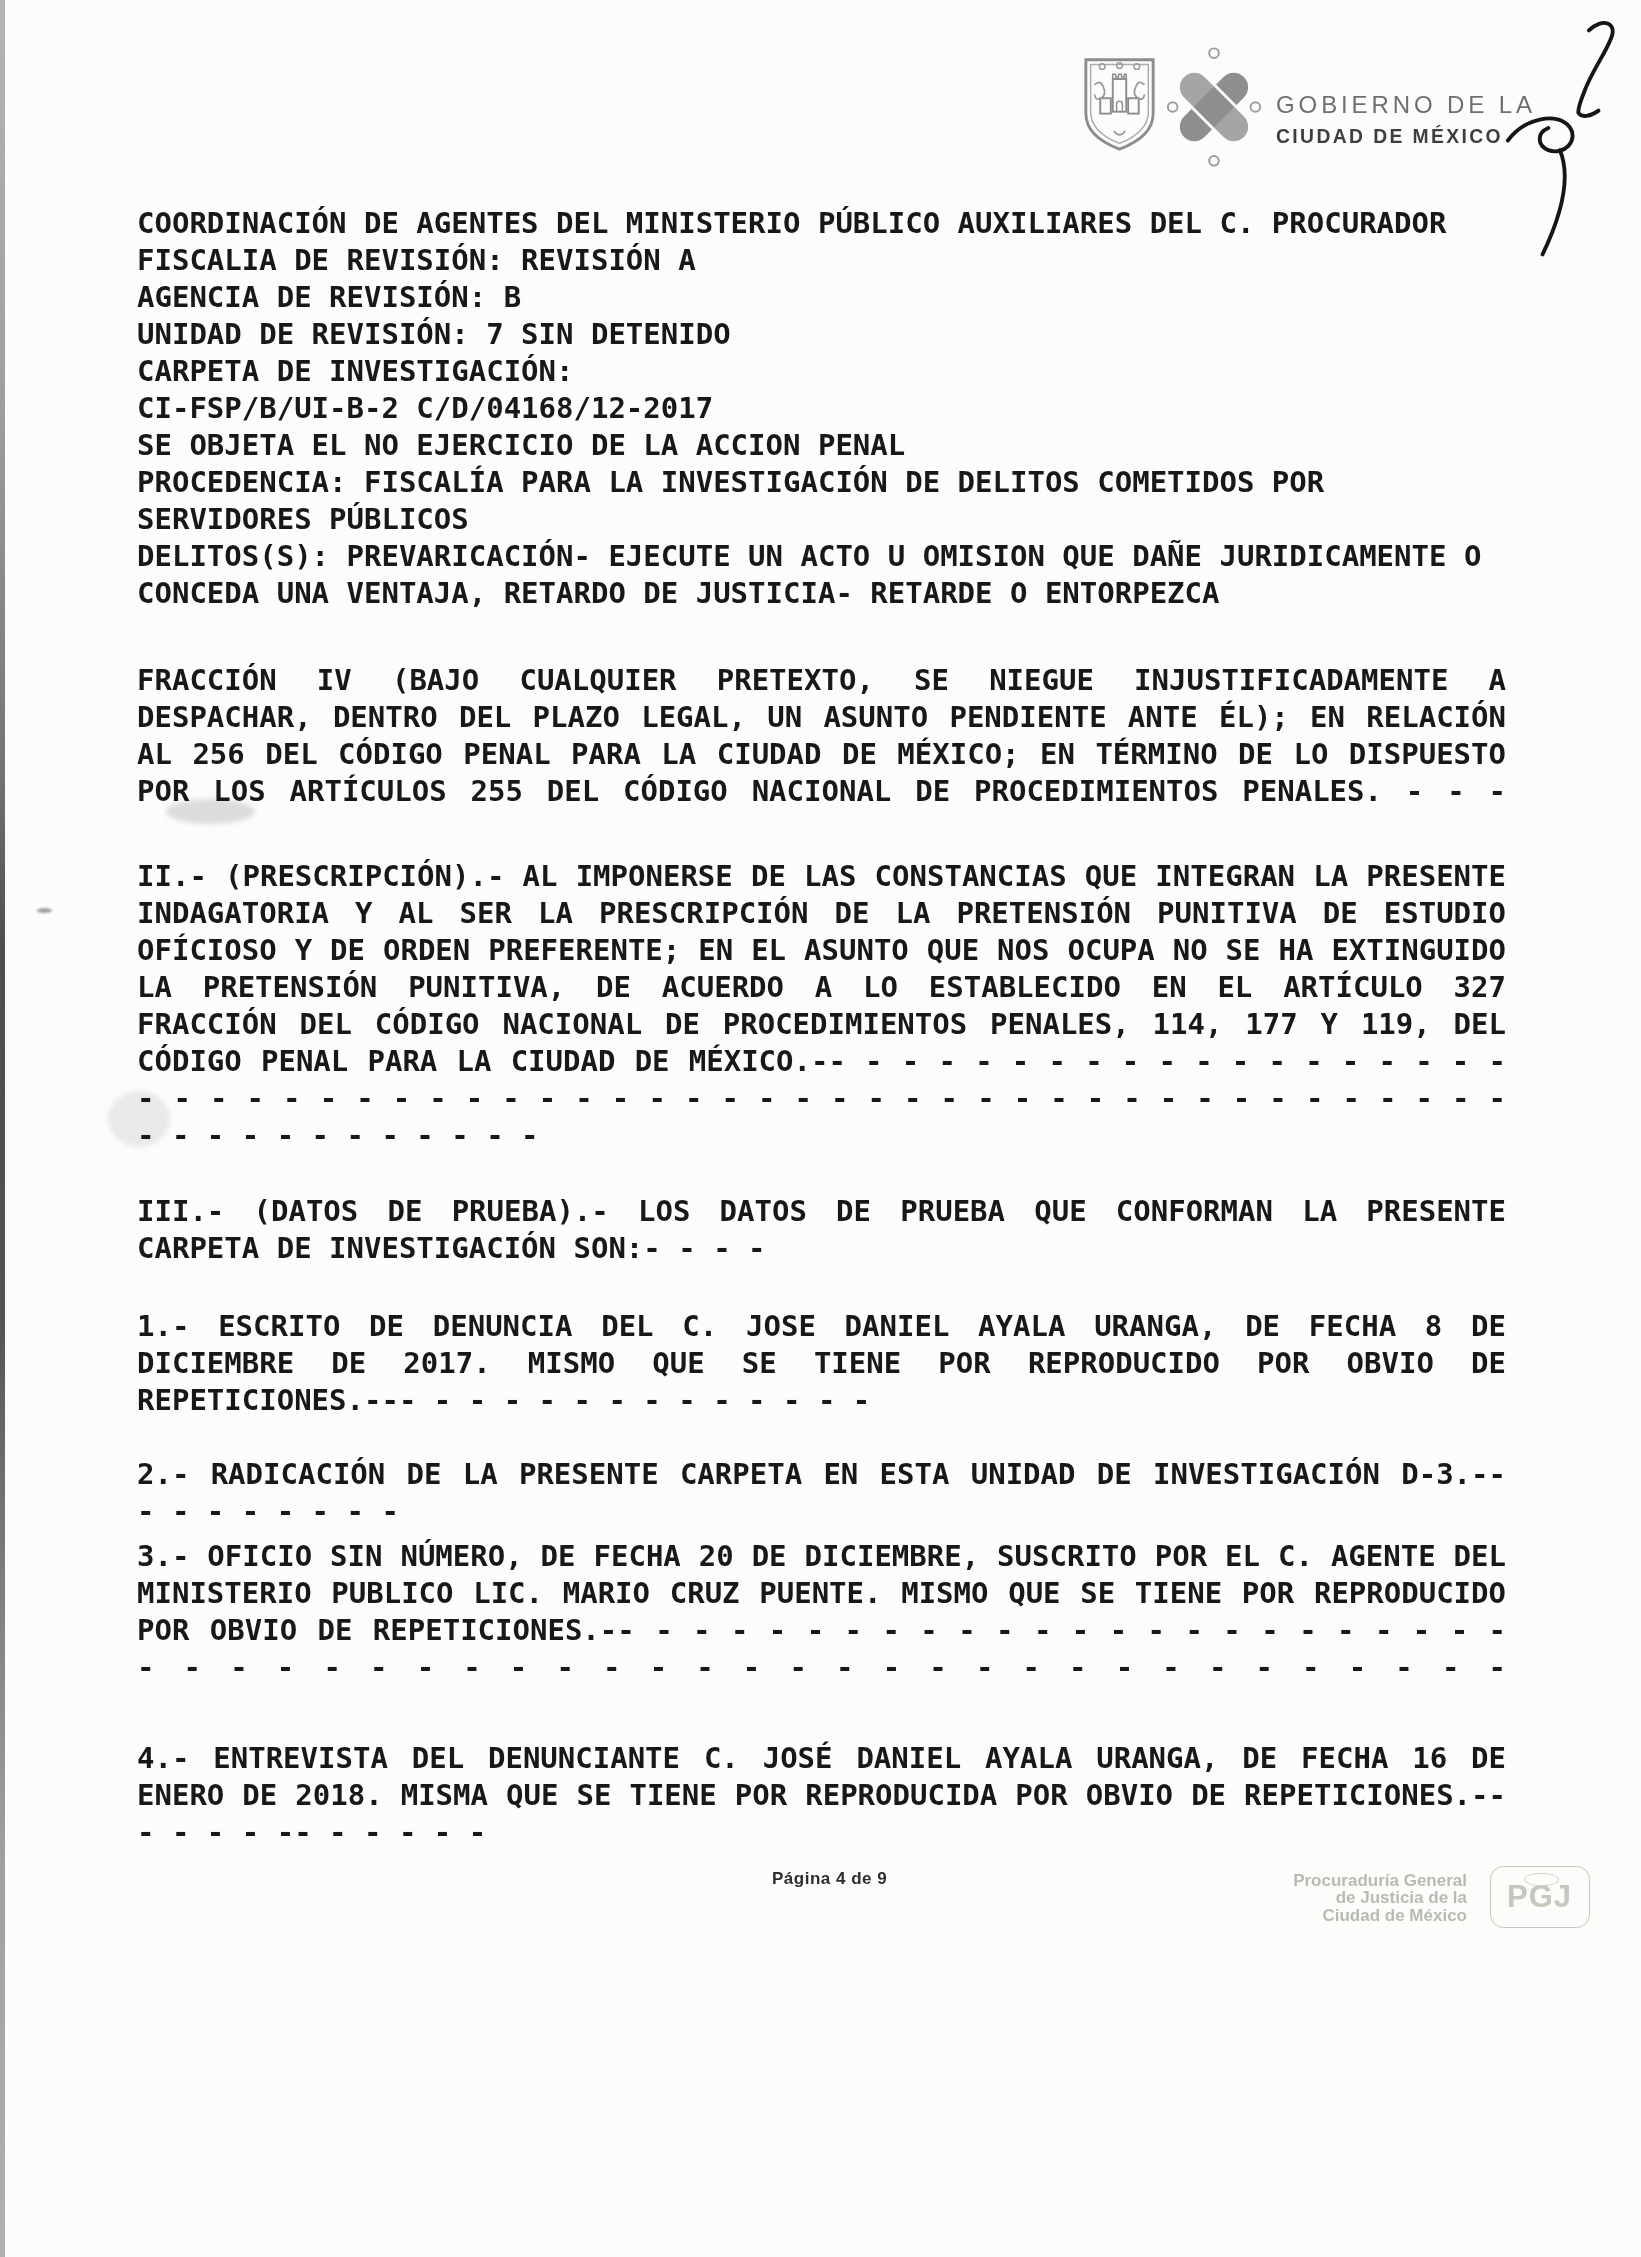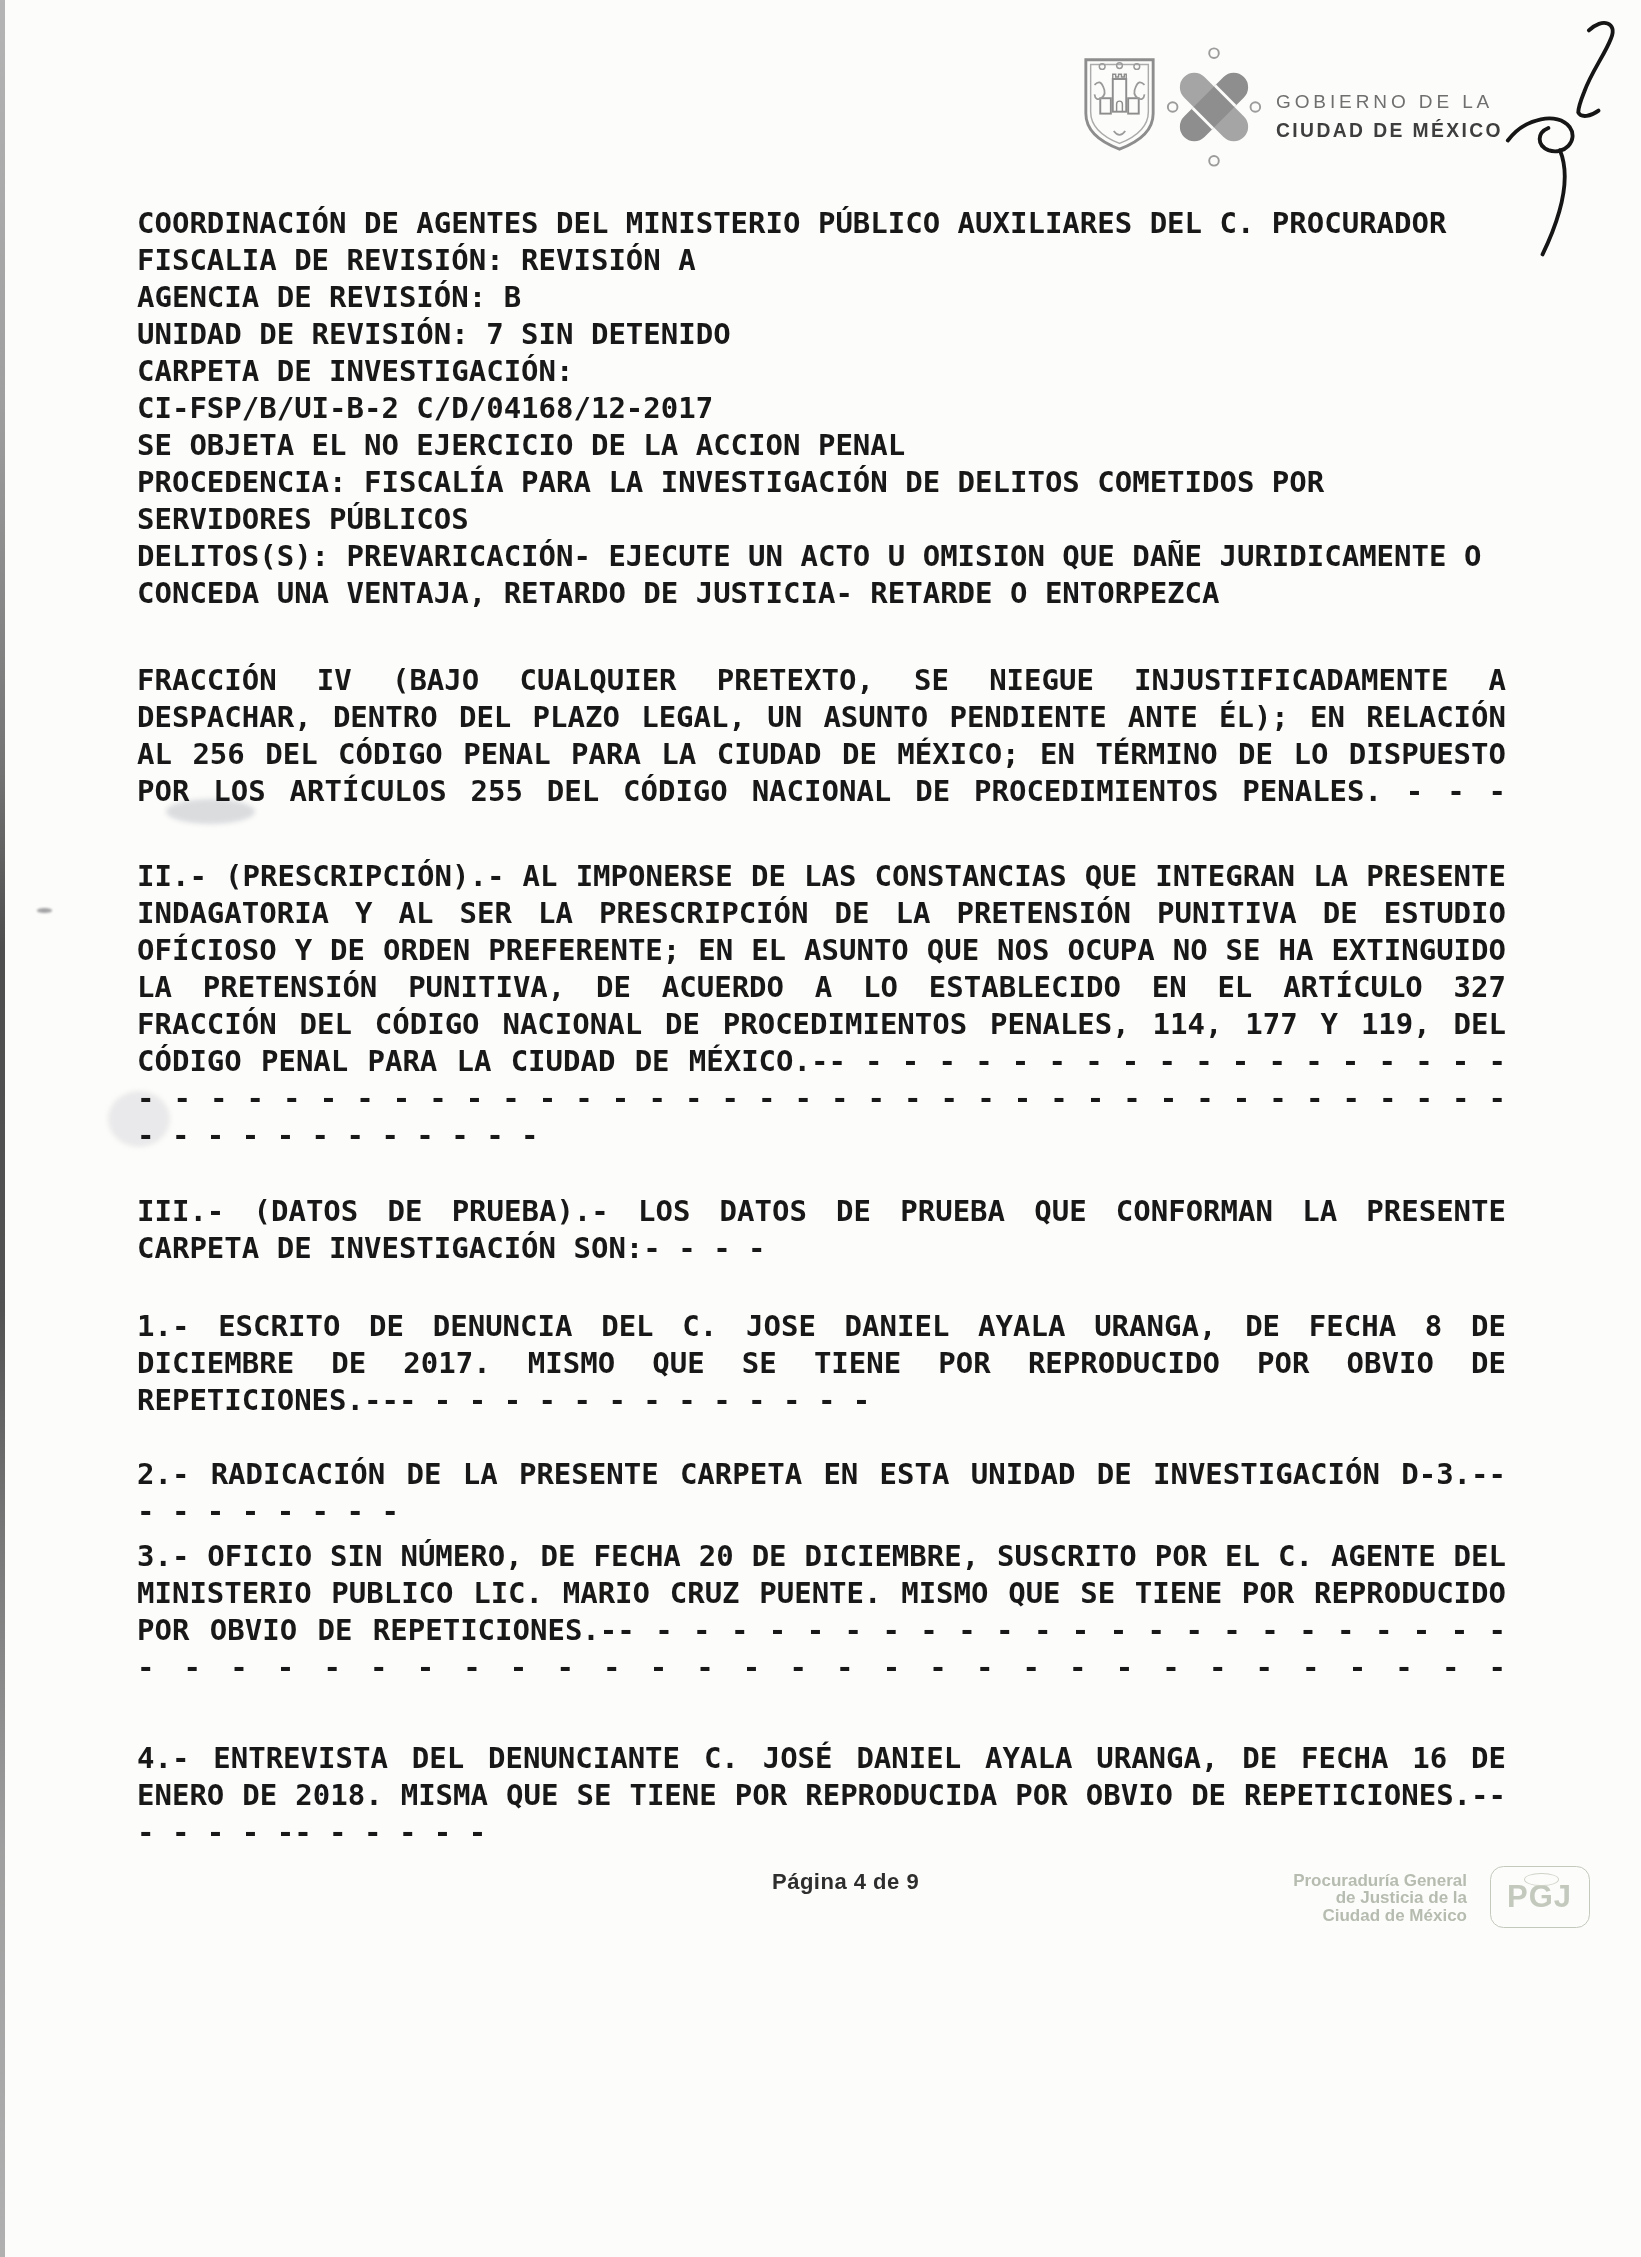--- a/index.html
+++ b/index.html
@@ -22,21 +22,21 @@
   }
   .smudge { position: absolute; border-radius: 50%; filter: blur(2.9px); }
   .s1 { left: 166px; top: 799px; width: 89px; height: 25px; background: rgba(140,145,160,.30); }
   .s2 { left: 108px; top: 1091px; width: 62px; height: 56px; background: rgba(150,150,165,.18); }
   .s3 { left: 37px;  top: 908px; width: 15.4px; height: 4.8px;  background: rgba(90,90,95,.55); filter: blur(1px); }
 
   
   .shield { position: absolute; left: 1081px; top: 54px; width: 77px; height: 100px; }
   .cdmx   { position: absolute; left: 1164px; top: 44px; width: 100px; height: 126px; }
   .gov    { position: absolute; left: 1276px; top: 91px; font-family: "Liberation Sans", sans-serif; }
-  .gov1   { font-size: 19px; letter-spacing: 3.9px; color: #6f6f6f; font-weight: 500; }
+  .gov1   { font-size: 24px; letter-spacing: 3.9px; color: #6f6f6f; font-weight: 500; }
   .gov2   { font-size: 19.3px; letter-spacing: 2.4px; color: #3e3e3e; font-weight: 700; margin-top: 6.8px; }
   .sig    { position: absolute; left: 1475px; top: 15.4px; width: 166px; height: 251px; }
 
   
   .textcol {
     position: absolute; left: 137px; top: 189px; width: 1369px;
     font-size: 29px; font-weight: 700; line-height: 37px;
   }
   .line { text-align: left; min-height: 37px; white-space: normal; }
   .line.j { text-align: justify; text-align-last: justify; }
@@ -47,21 +47,21 @@
   [data-name="block-datos-de-prueba"] { margin-top: 39px; }
   [data-name="block-item-1"]          { margin-top: 41px; }
   [data-name="block-item-2"]          { margin-top: 37px; }
   [data-name="block-item-3"]          { margin-top: 7.7px; }
   [data-name="block-item-4"]          { margin-top: 54px; }
 
   
   .pagenum {
     position: absolute; left: 772px; top: 1869px;
     font-family: "Liberation Sans", sans-serif;
-    font-size: 22px; font-weight: 700; color: #2e2e2e; letter-spacing: 0.5px;
+    font-size: 17px; font-weight: 700; color: #2e2e2e; letter-spacing: 0.5px;
   }
   .stamp { position: absolute; left: 1294px; top: 1862px; width: 309px; }
   .stamp-text {
     position: absolute; right: 136px; top: 9.7px; width: 183px;
     text-align: right; font-family: "Liberation Sans", sans-serif;
     font-size: 17px; line-height: 17.4px; color: #b6bcb0; font-weight: 600;
   }
   .stamp-logo {
     position: absolute; right: 13.5px; top: 3.9px; width: 98px; height: 60px;
     border: 1.9px solid #c3c9bd; border-radius: 13.5px;

